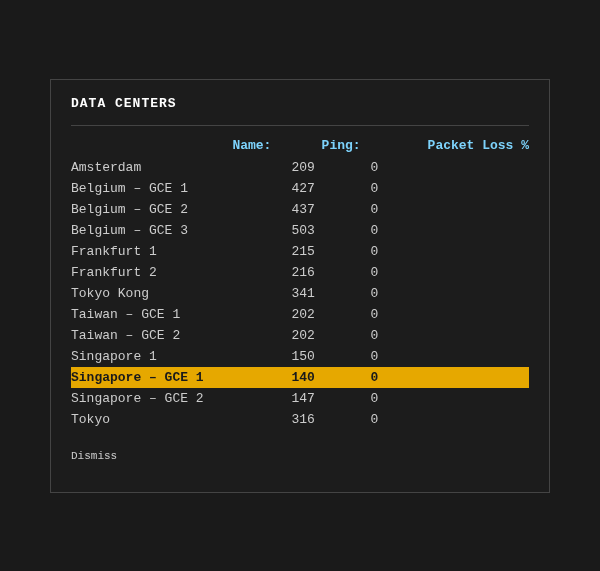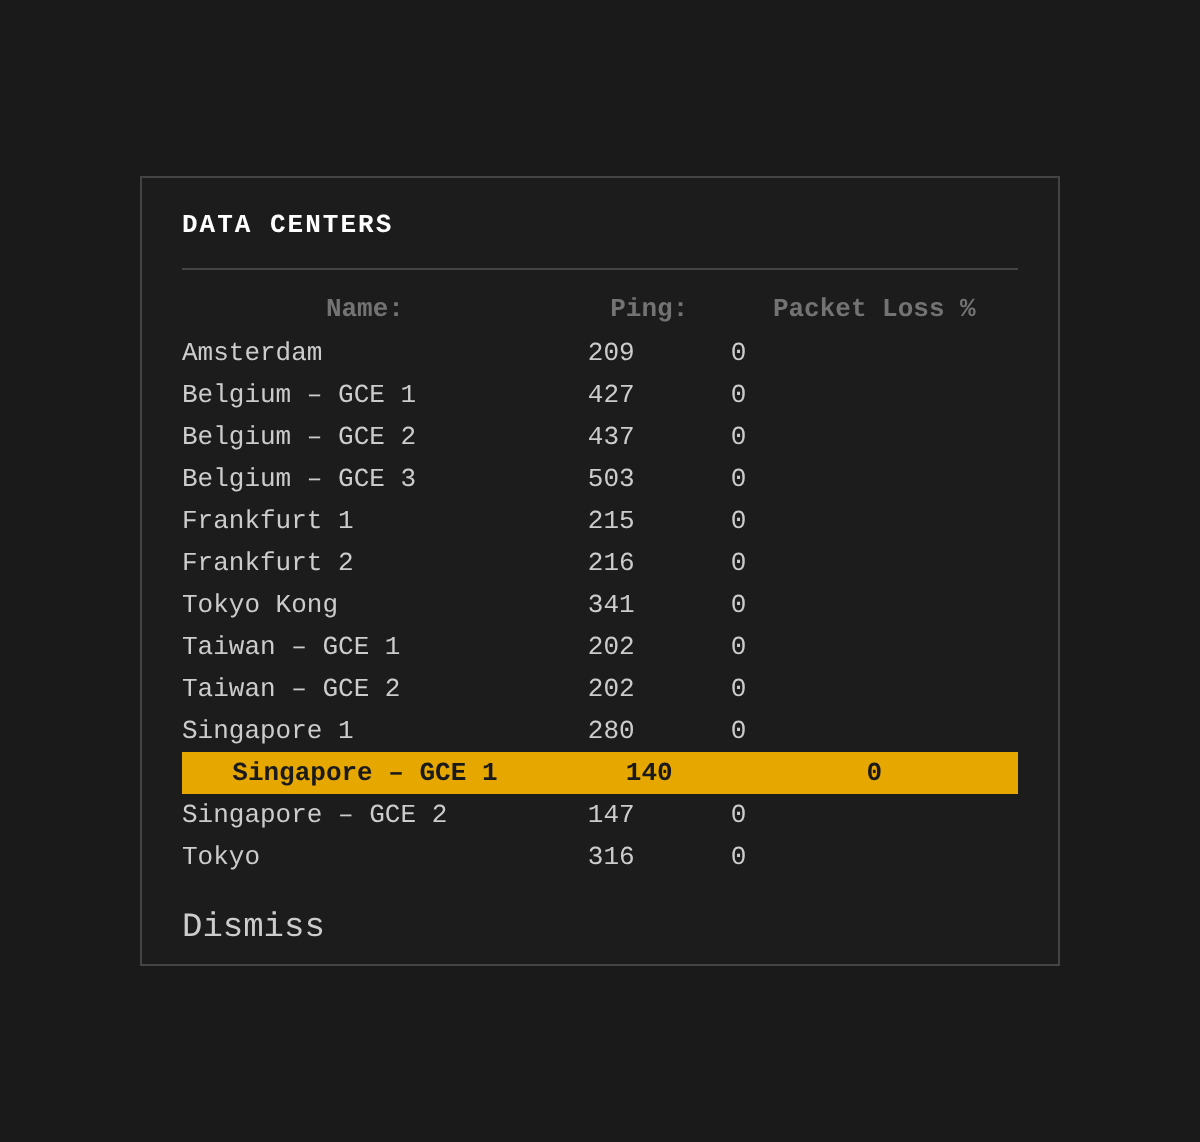--- a/index.html
+++ b/index.html
@@ -15,22 +15,22 @@
       font-family: 'Courier New', Courier, monospace;
       color: #e0e0e0;
       display: flex;
       align-items: center;
       justify-content: center;
     }
 
     .panel {
       background-color: #1c1c1c;
       border: 1px solid #444;
-      width: 460px;
-      padding: 16px 20px 8px 20px;
+      width: 500px;
+      padding: 16px 20px 28px 20px;
     }
 
     .panel-title {
       font-size: 13px;
       font-weight: bold;
       color: #ffffff;
       letter-spacing: 1px;
       margin-bottom: 14px;
     }
 
@@ -40,24 +40,24 @@
       margin-bottom: 8px;
     }
 
     table {
       width: 100%;
       border-collapse: collapse;
       font-size: 13px;
     }
 
     .header-row th {
-      text-align: center;
+      text-align: right;
       padding: 4px 0;
       font-weight: bold;
-      color: #737373;
+      color: #7dd3fc;
       font-size: 13px;
     }
 
     .header-row th:nth-child(2) {
       padding-left: 20px;
     }
 
     .header-row th:nth-child(3) {
       padding-left: 10px;
     }
@@ -76,33 +76,32 @@
       padding-left: 10px;
     }
 
     .data-row.highlighted {
       background-color: #e6a800;
     }
 
     .data-row.highlighted td {
       color: #1a1a1a;
       font-weight: bold;
-      text-align: center;
     }
 
     .dismiss-row {
       margin-top: 16px;
     }
 
     .dismiss-btn {
       background: none;
       border: none;
       color: #cccccc;
       font-family: 'Courier New', Courier, monospace;
-      font-size: 17px;
+      font-size: 11px;
       cursor: pointer;
       padding: 0;
       text-decoration: none;
     }
   </style>
 </head>
 <body>
 
 <div class="panel">
   <div class="panel-title">DATA CENTERS</div>
@@ -156,21 +155,21 @@
           <td>202</td>
           <td>0</td>
         </tr>
         <tr class="data-row">
           <td>Taiwan – GCE 2</td>
           <td>202</td>
           <td>0</td>
         </tr>
         <tr class="data-row">
           <td>Singapore 1</td>
-          <td>280</td>
+          <td>150</td>
           <td>0</td>
         </tr>
         <tr class="data-row highlighted">
           <td>Singapore – GCE 1</td>
           <td>140</td>
           <td>0</td>
         </tr>
         <tr class="data-row">
           <td>Singapore – GCE 2</td>
           <td>147</td>

